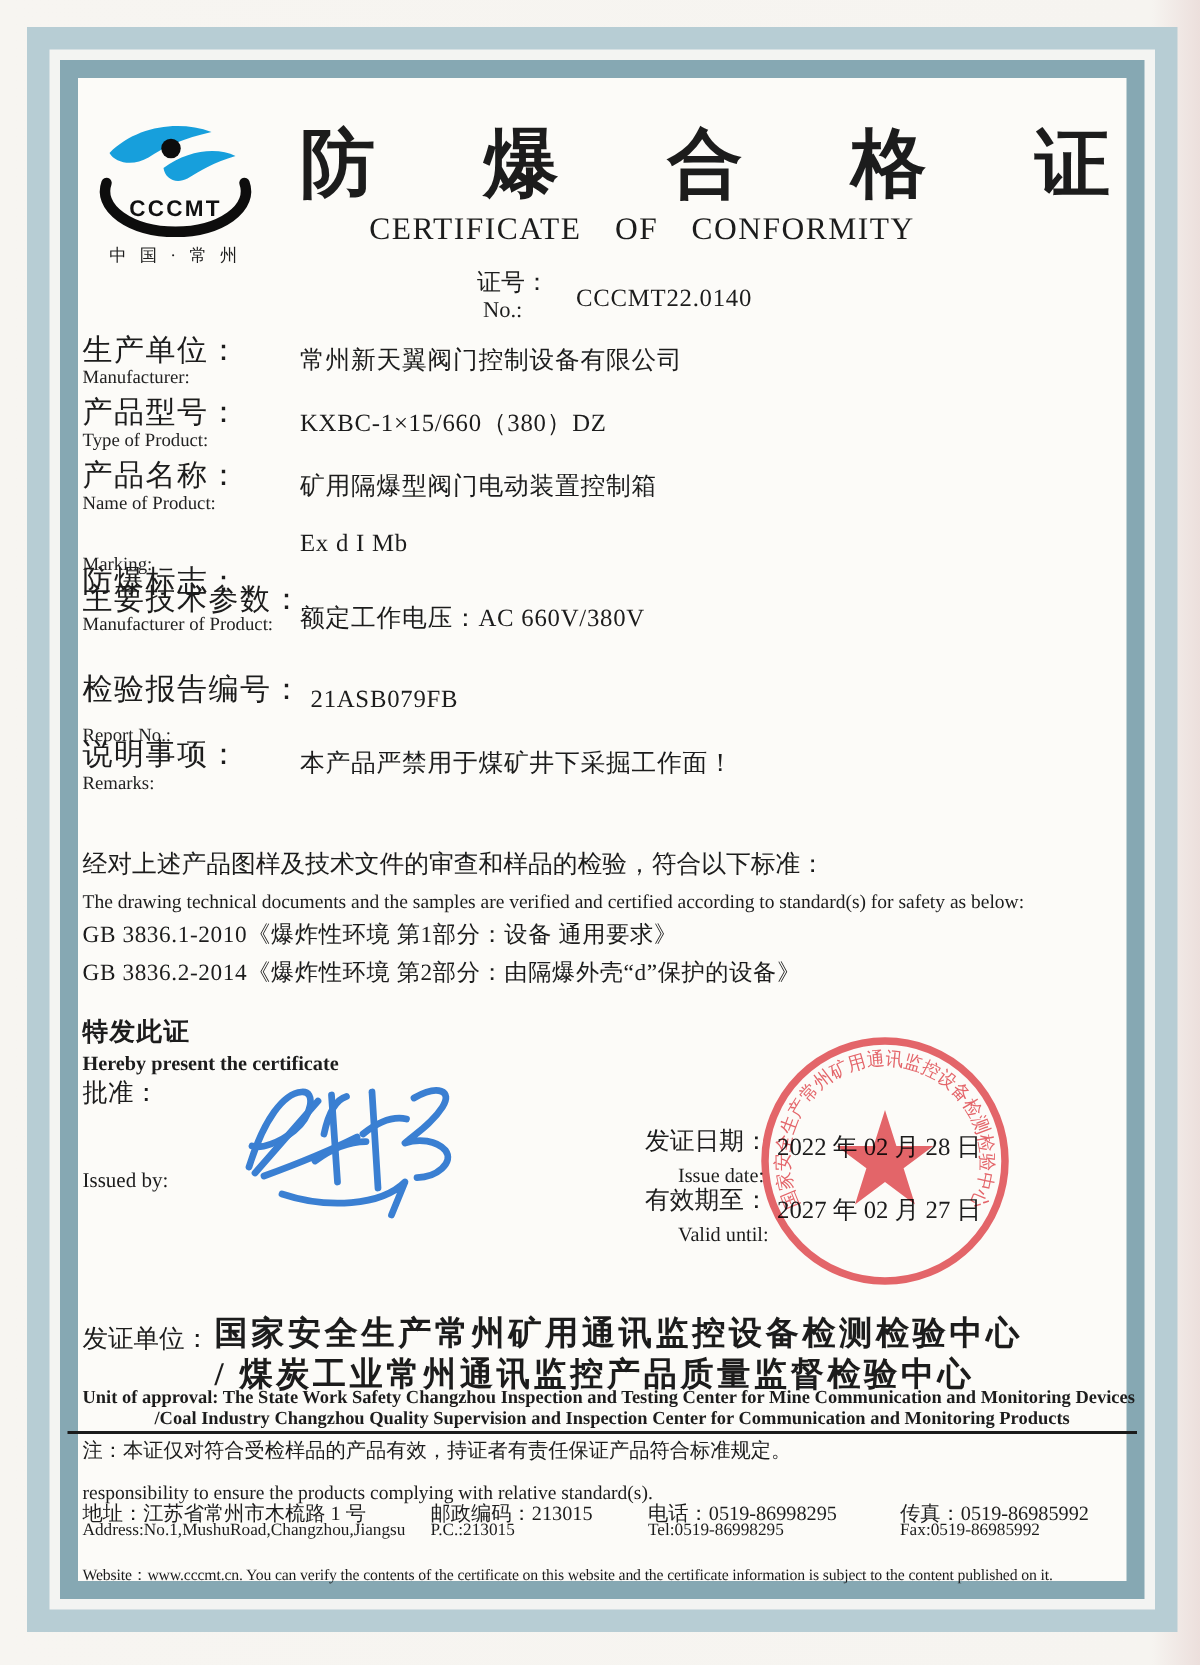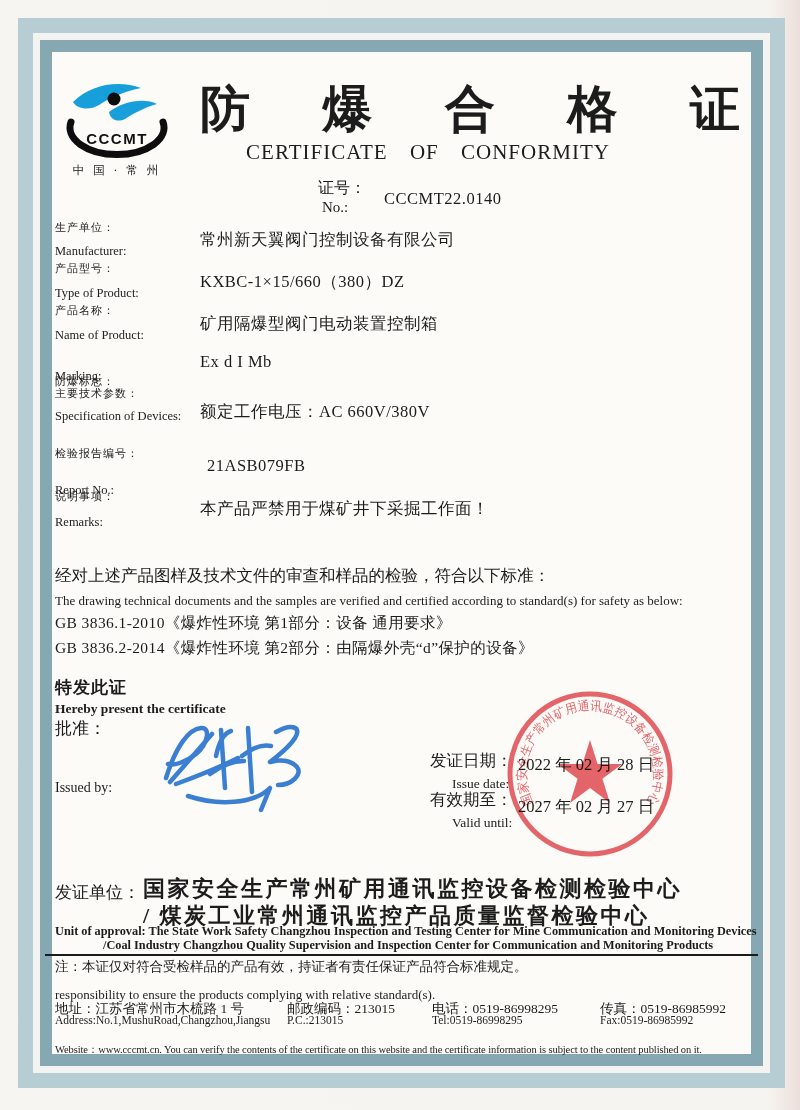--- a/index.html
+++ b/index.html
@@ -7,21 +7,21 @@
         background:linear-gradient(90deg,#f7f5f1 0%,#f6f4f0 96%,#ecdfdc 100%);
         font-family:"Liberation Serif","DejaVu Sans",serif;color:#1c1c1c;}
   .f1{position:absolute;left:18px;top:18px;right:15px;bottom:22px;background:#b7cdd4;}
   .f2{position:absolute;inset:15px;background:#f3f4f2;}
   .f3{position:absolute;inset:7px;background:#86a8b3;}
   .f4{position:absolute;inset:12px;background:#fcfbf8;}
   .content{position:absolute;inset:0;}
   .p{position:absolute;white-space:nowrap;}
   .cn{font-family:"Liberation Serif","DejaVu Sans",serif;}
   .en{font-family:"Liberation Serif",serif;}
-  .lbl-cn{font-size:11px;letter-spacing:1px;}
+  .lbl-cn{font-size:20px;letter-spacing:1px;}
   .lbl-en{font-size:12.5px;color:#222;}
   .val{font-size:16.5px;letter-spacing:.5px;}
   .title-cn{font-size:50px;letter-spacing:30px;text-align:center;width:460px;left:200px;top:76px;font-weight:600;}
   .title-en{font-size:21px;word-spacing:16px;text-align:center;width:420px;left:218px;top:140px;letter-spacing:1px;}
   .gb{font-size:15.5px;letter-spacing:.4px;}
   .approval-name{font-size:22px;font-weight:700;letter-spacing:2.5px;}
   .appr-en{font-size:12.3px;font-weight:700;}
   .note{font-size:13.5px;}
   .note-en{font-size:13px;}
   .contact-cn{font-size:13.5px;}
@@ -69,21 +69,21 @@
 
     <div class="p cn lbl-cn" style="left:55px;top:303px;">产品名称：</div>
     <div class="p en lbl-en" style="left:55px;top:328px;">Name of Product:</div>
     <div class="p cn val" style="left:200px;top:313px;">矿用隔爆型阀门电动装置控制箱</div>
 
     <div class="p cn lbl-cn" style="left:55px;top:350px;margin-top:24px;">防爆标志：</div>
     <div class="p en lbl-en" style="left:55px;top:369px;">Marking:</div>
     <div class="p en val" style="left:200px;top:352px;">Ex d I Mb</div>
 
     <div class="p cn lbl-cn" style="left:55px;top:386px;">主要技术参数：</div>
-    <div class="p en lbl-en" style="left:55px;top:409px;">Specification of Devices:</div>
+    <div class="p en lbl-en" style="left:55px;top:409px;">Manufacturer of Product:</div>
     <div class="p cn val" style="left:200px;top:401px;">额定工作电压：AC 660V/380V</div>
 
     <div class="p cn lbl-cn" style="left:55px;top:446px;">检验报告编号：</div>
     <div class="p en lbl-en" style="left:55px;top:483px;text-align:right;">Report No.:</div>
     <div class="p en val" style="left:207px;top:456px;">21ASB079FB</div>
 
     <div class="p cn lbl-cn" style="left:55px;top:489px;">说明事项：</div>
     <div class="p en lbl-en" style="left:55px;top:515px;">Remarks:</div>
     <div class="p cn val" style="left:200px;top:498px;">本产品严禁用于煤矿井下采掘工作面！</div>
 

